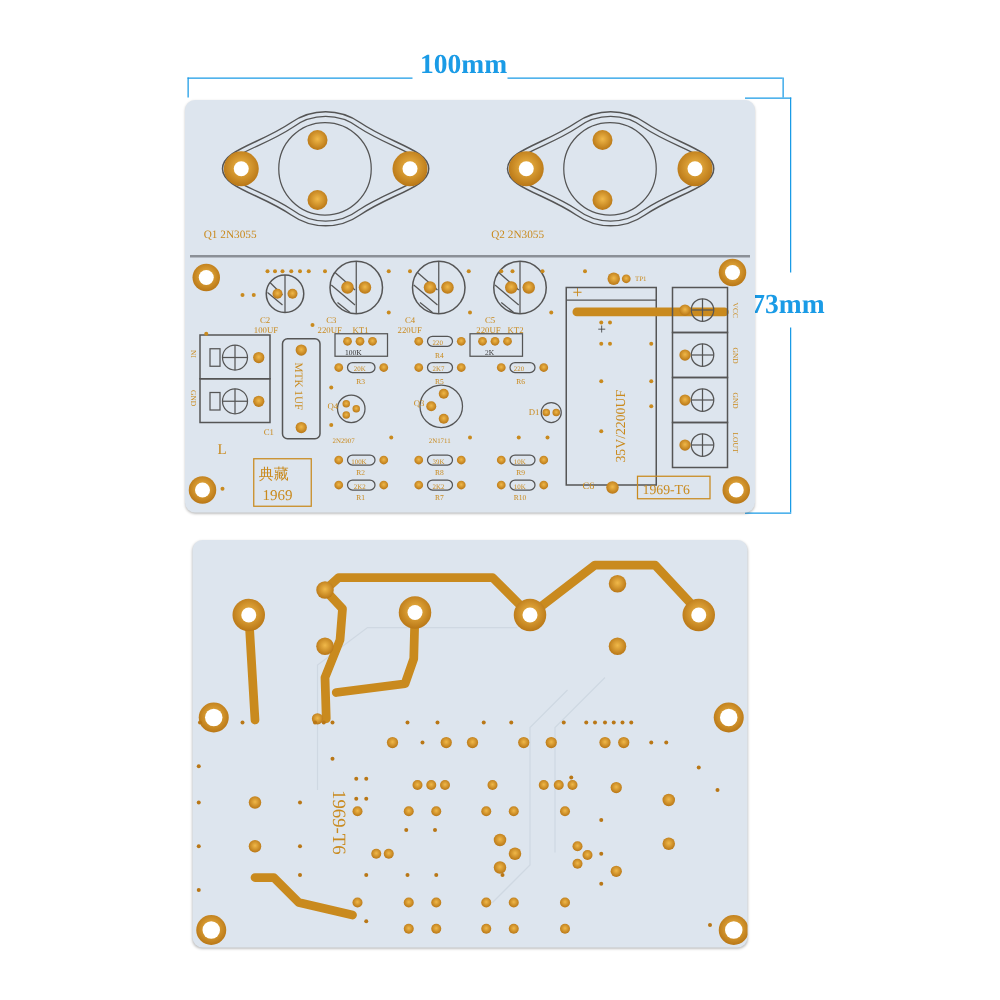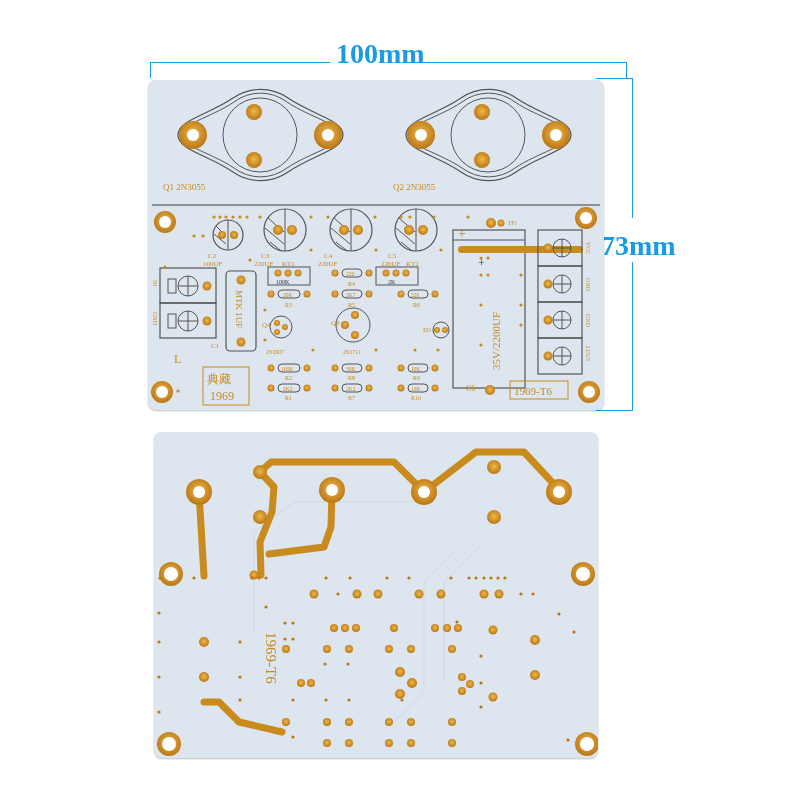--- a/index.html
+++ b/index.html
@@ -1,18 +1,18 @@
 <!DOCTYPE html>
 <html><head>
 <meta charset="utf-8">
 <style>
   html, body { margin: 0; padding: 0; background: #ffffff; }
   body { width: 800px; height: 800px; position: relative; overflow: hidden; font-family: "Liberation Serif", serif; }
   .abs { position: absolute; }
-  .dim-label { position: absolute; color: #1a9be6; font-family: "Liberation Serif", serif; font-weight: bold; font-size: 28px; }
+  .dim-label { position: absolute; color: #1a9be6; font-family: "Liberation Serif", serif; font-weight: bold; font-size: 22px; }
   .board { position: absolute; background: #dde5ee; border-radius: 8px; box-shadow: 0 1px 2px rgba(0,0,0,0.25); }
   svg text { font-family: "Liberation Serif", serif; }
 </style>
 </head>
 <body>
 
 <div class="abs" style="left:150px;top:62px;width:180px;height:1px;background:#1a9be6;"></div>
 <div class="abs" style="left:406px;top:62px;width:220px;height:1px;background:#1a9be6;"></div>
 <div class="abs" style="left:150px;top:62px;width:1px;height:16px;background:#1a9be6;"></div>
 <div class="abs" style="left:626px;top:62px;width:1px;height:16px;background:#1a9be6;"></div>

